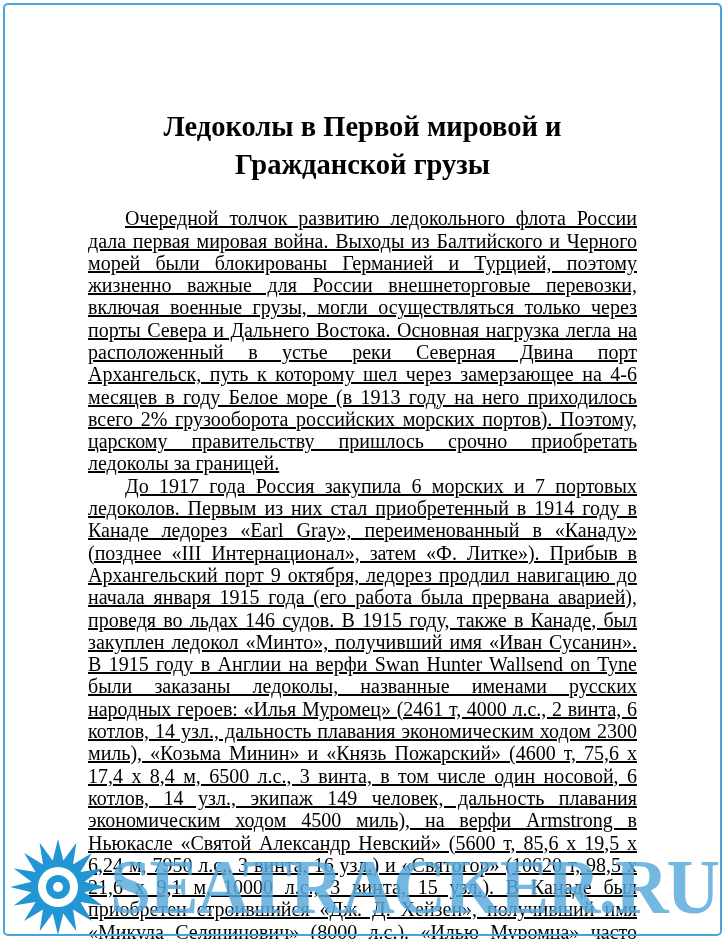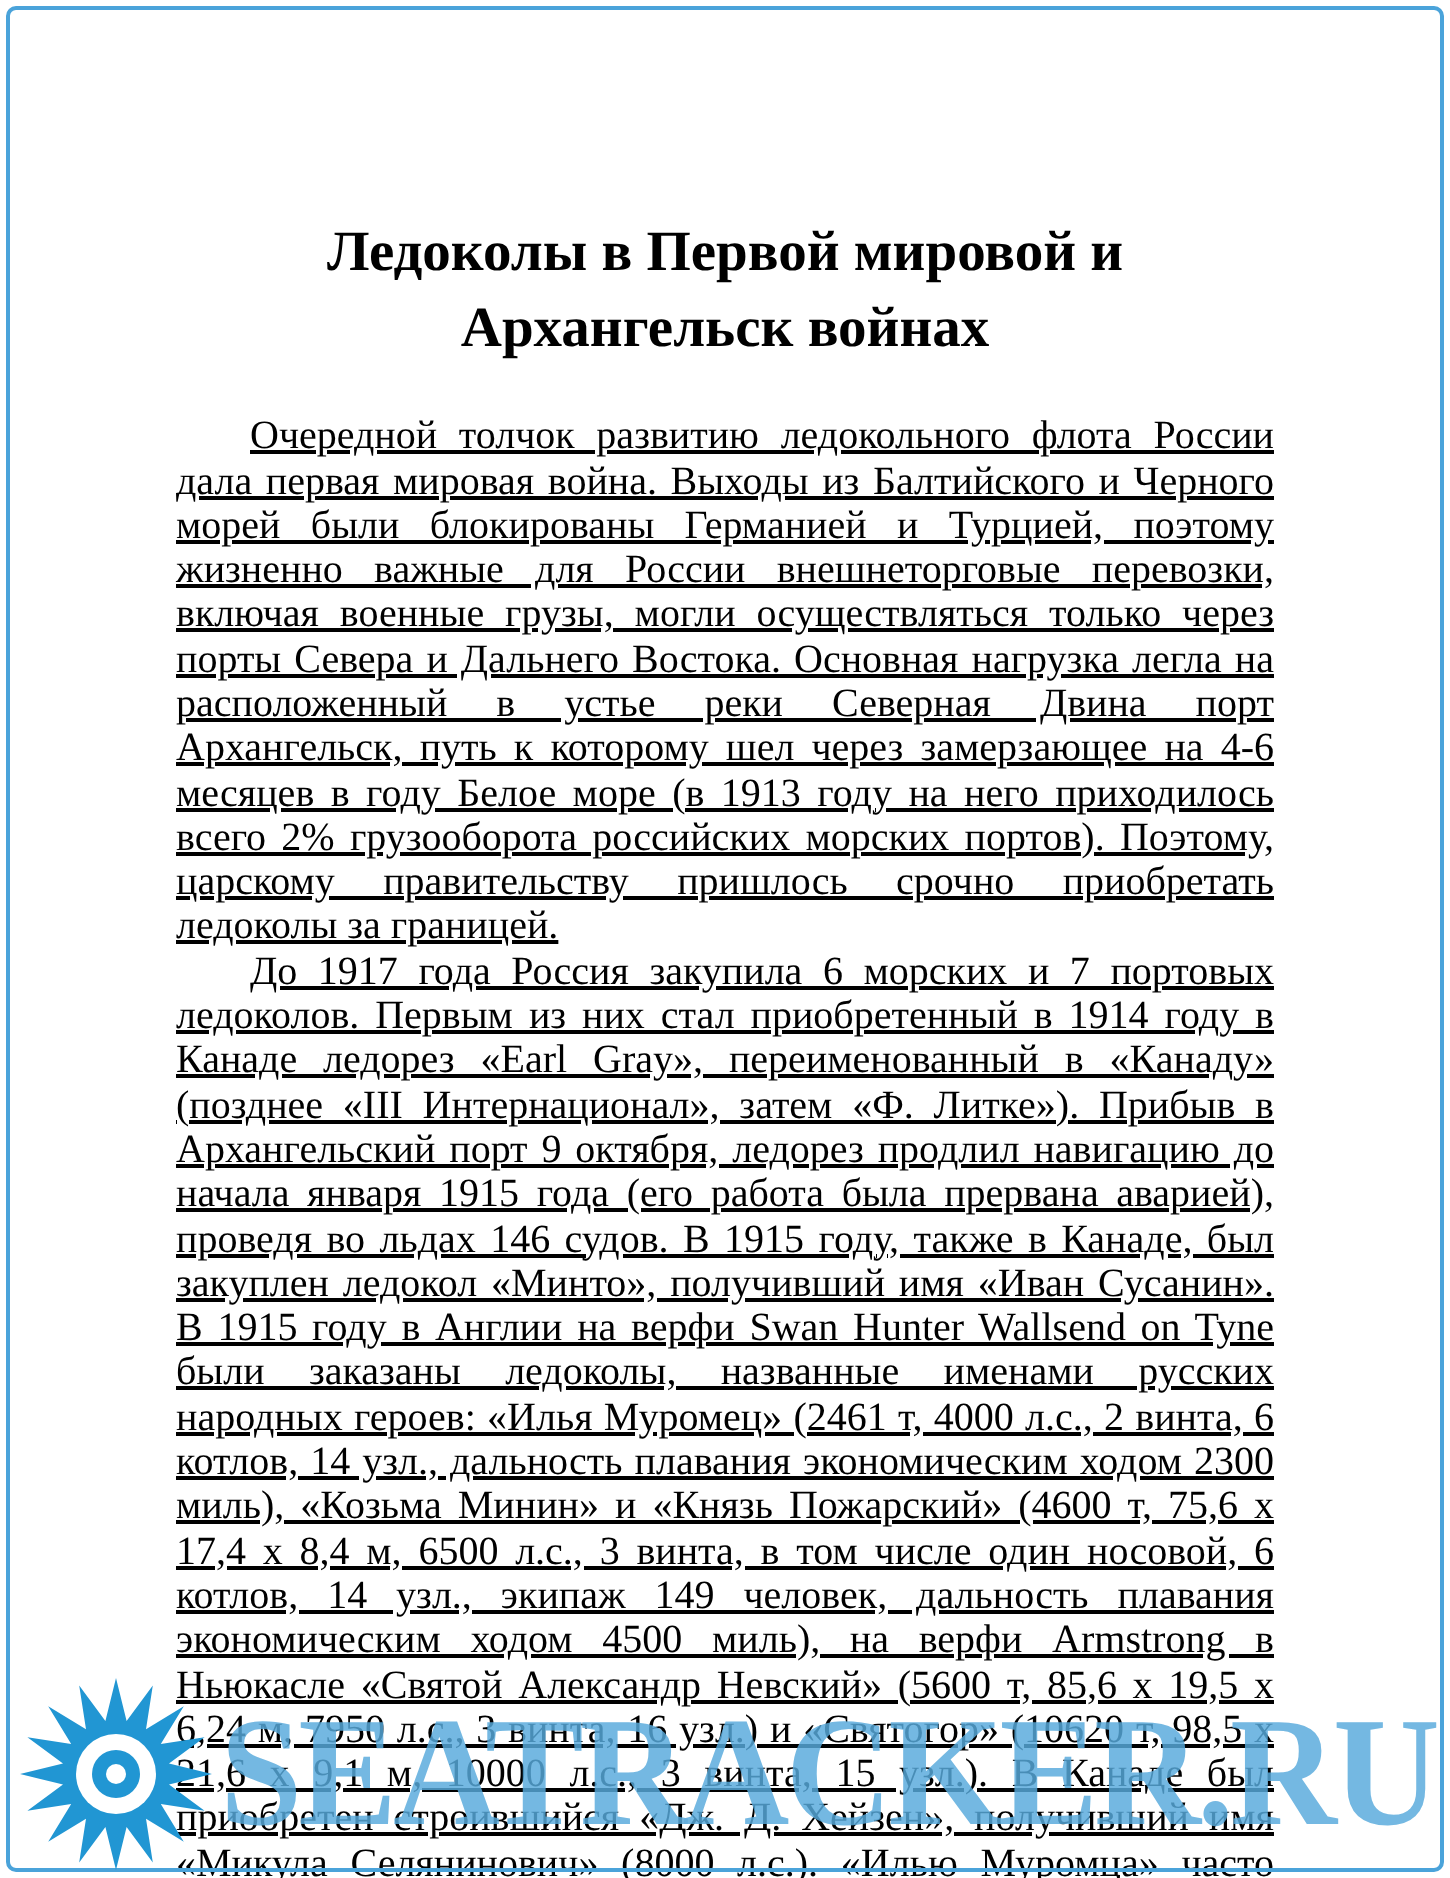--- a/index.html
+++ b/index.html
@@ -73,21 +73,21 @@
 </style>
 </head>
 <body>
 
 <div class="page">
 
   <div class="frame"></div>
 
   <h1 class="title">
     <span class="title-line">Ледоколы в Первой мировой и</span>
-    <span class="title-line">Архангельск войнах</span>
+    <span class="title-line">Гражданской грузы</span>
   </h1>
 
   <div class="body">
     <p>Очередной толчок развитию ледокольного флота России дала первая мировая война. Выходы из Балтийского и Черного морей были блокированы Германией и Турцией, поэтому жизненно важные для России внешнеторговые перевозки, включая военные грузы, могли осуществляться только через порты Севера и Дальнего Востока. Основная нагрузка легла на расположенный в устье реки Северная Двина порт Архангельск, путь к которому шел через замерзающее на 4-6 месяцев в году Белое море (в 1913 году на него приходилось всего 2% грузооборота российских морских портов). Поэтому, царскому правительству пришлось срочно приобретать ледоколы за границей.</p>
     <p>До 1917 года Россия закупила 6 морских и 7 портовых ледоколов. Первым из них стал приобретенный в 1914 году в Канаде ледорез «Earl Gray», переименованный в «Канаду» (позднее «III Интернационал», затем «Ф. Литке»). Прибыв в Архангельский порт 9 октября, ледорез продлил навигацию до начала января 1915 года (его работа была прервана аварией), проведя во льдах 146 судов. В 1915 году, также в Канаде, был закуплен ледокол «Минто», получивший имя «Иван Сусанин». В 1915 году в Англии на верфи Swan Hunter Wallsend on Tyne были заказаны ледоколы, названные именами русских народных героев: «Илья Муромец» (2461 т, 4000 л.с., 2 винта, 6 котлов, 14 узл., дальность плавания экономическим ходом 2300 миль), «Козьма Минин» и «Князь Пожарский» (4600 т, 75,6 х 17,4 х 8,4 м, 6500 л.с., 3 винта, в том числе один носовой, 6 котлов, 14 узл., экипаж 149 человек, дальность плавания экономическим ходом 4500 миль), на верфи Armstrong в Ньюкасле «Святой Александр Невский» (5600 т, 85,6 х 19,5 х 6,24 м, 7950 л.с., 3 винта, 16 узл.) и «Святогор» (10620 т, 98,5 х 21,6 х 9,1 м, 10000 л.с., 3 винта, 15 узл.). В Канаде был приобретен строившийся «Дж. Д. Хейзен», получивший имя «Микула Селянинович» (8000 л.с.). «Илью Муромца» часто путают с носившим то же название, но значительно меньшим, ледоколом Владивостокского порта, построенным вместе с однотипным</p>
   </div>
 
   <div class="watermark">
     <span class="sun">
       <svg viewBox="0 0 100 100" width="100" height="100" aria-hidden="true">

